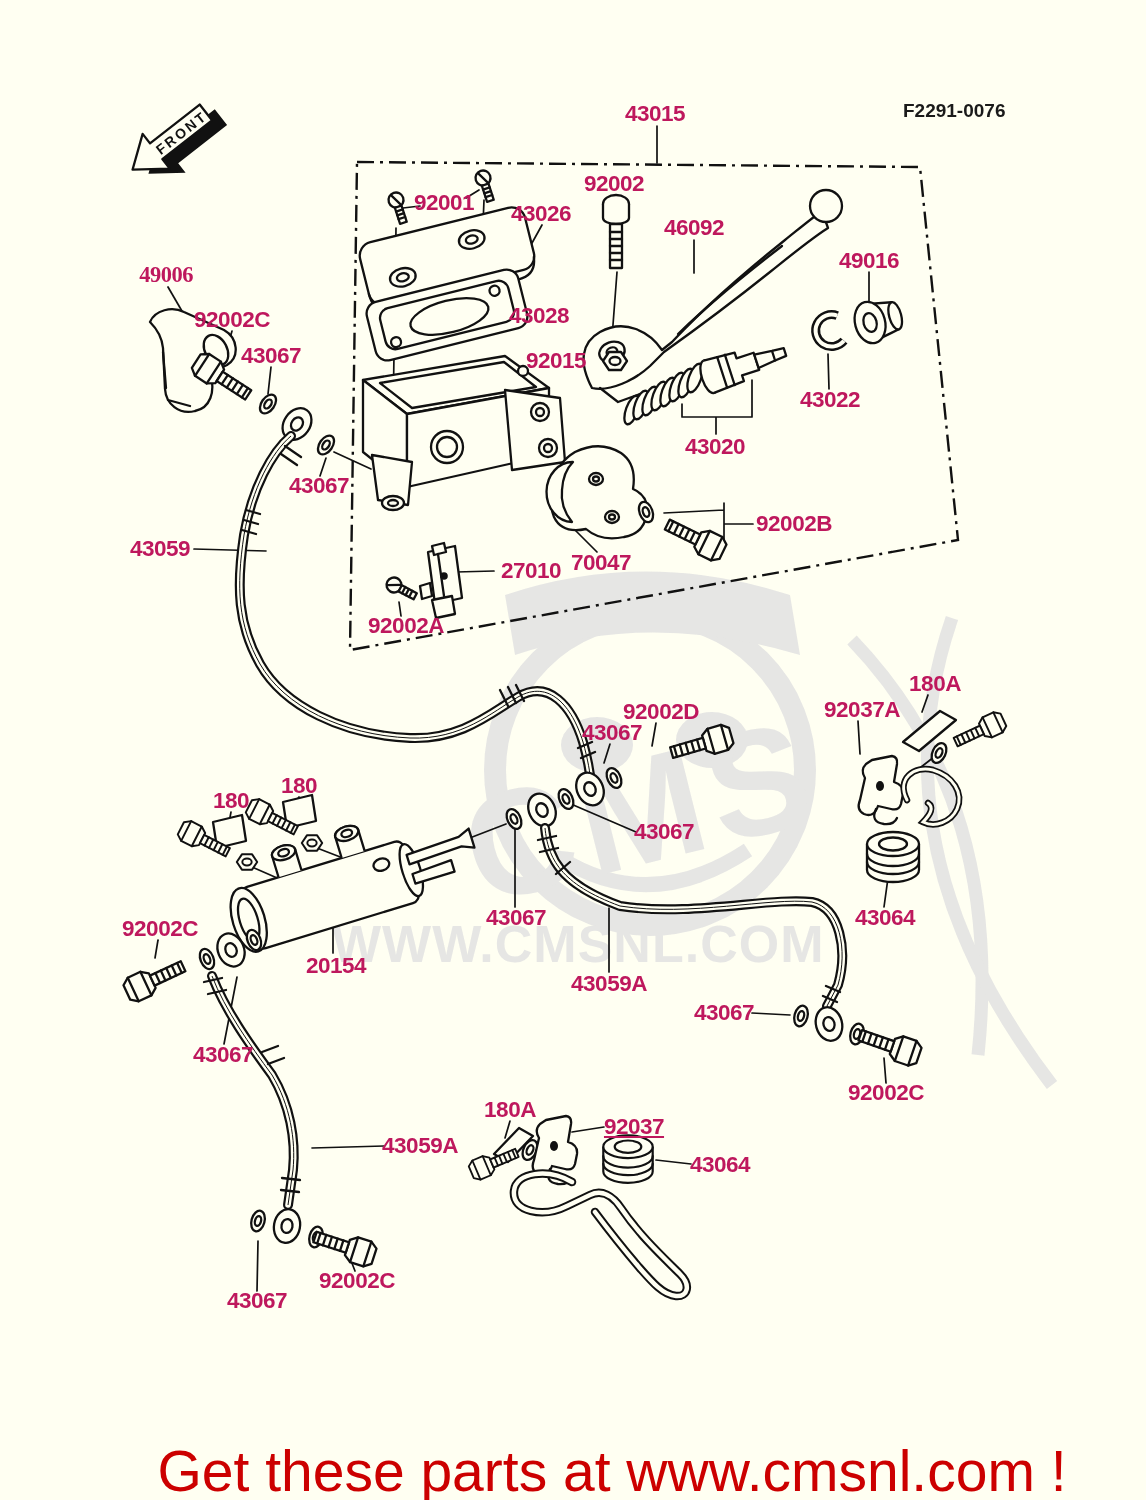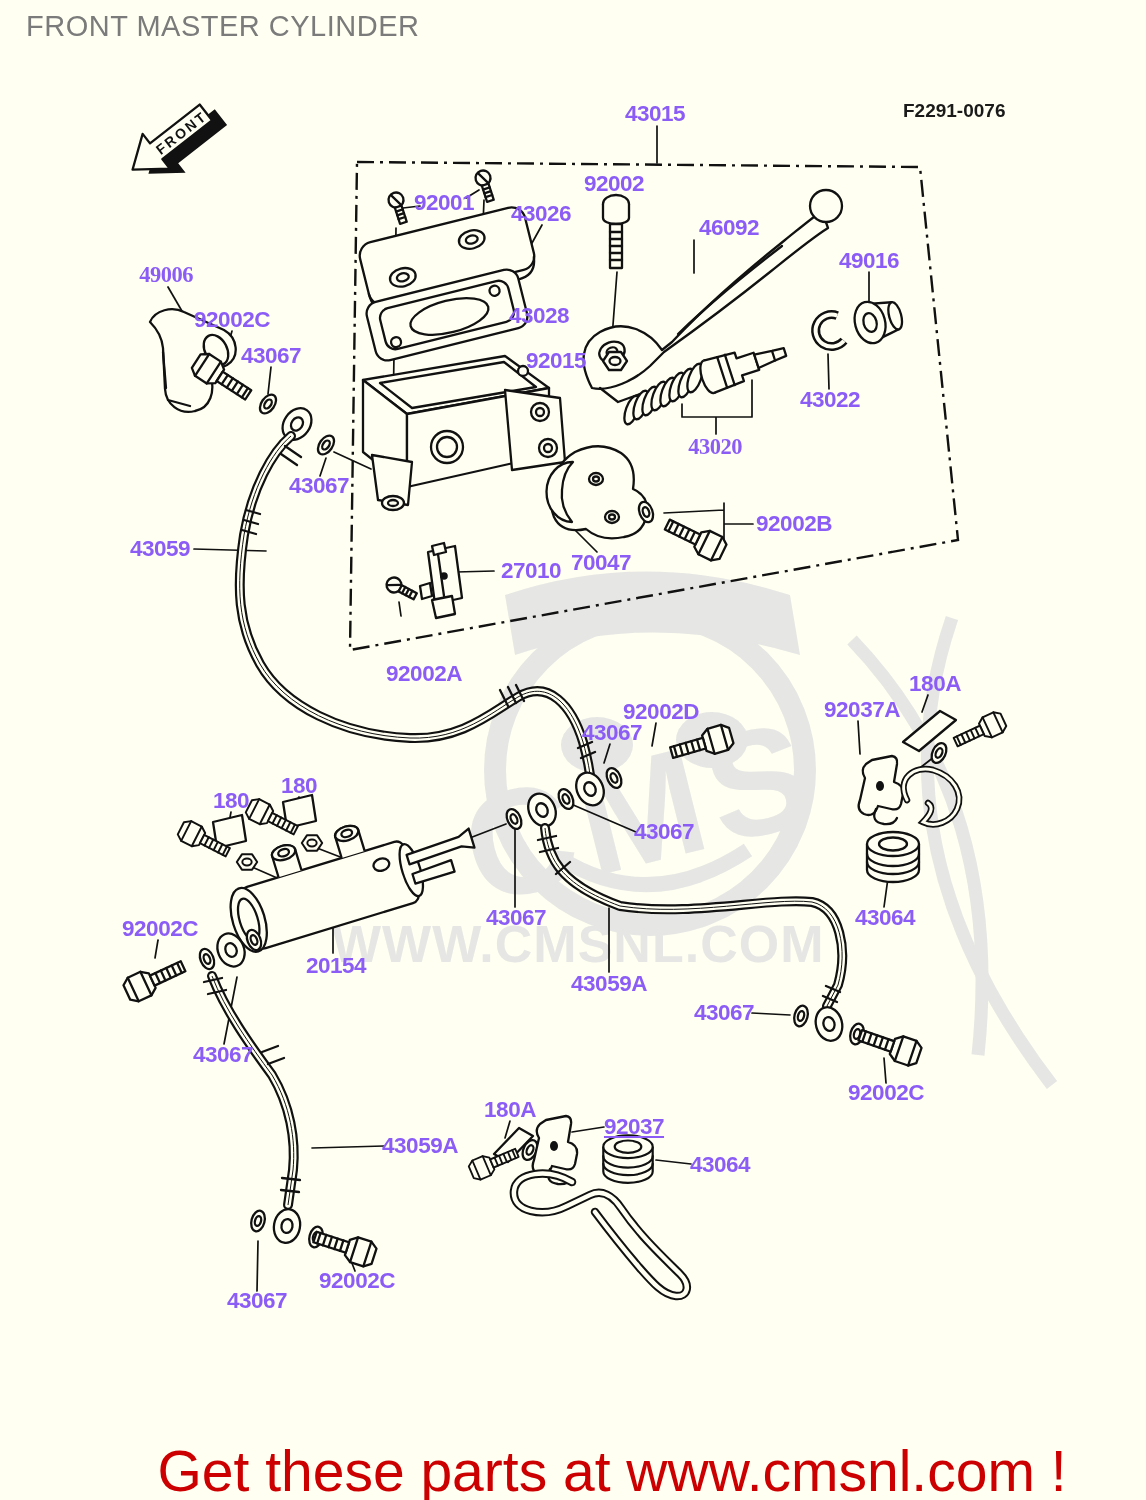--- a/index.html
+++ b/index.html
@@ -4,21 +4,21 @@
 <style>
   :root{
     --bg:#fffff2; --line:#111111; --title:#7b7b7b; --footer:#cc0000; --watermark:#e2e2e2;
   }
   html,body{margin:0;padding:0;background:var(--bg);}
   .stage{position:relative;width:1146px;height:1500px;background:var(--bg);overflow:hidden;
          font-family:"Liberation Sans",sans-serif;}
   .title{position:absolute;left:26px;top:10px;font-size:29px;color:var(--title);letter-spacing:.5px;}
   .diagram-code{position:absolute;left:903px;top:100px;font-size:19px;font-weight:bold;color:#1a1a1a;}
   .part-label{position:absolute;transform:translate(-50%,-50%);font-weight:bold;font-size:22.5px;
-              color:#8b5cf6;letter-spacing:-.5px;white-space:nowrap;}
+              color:#be185d;letter-spacing:-.5px;white-space:nowrap;}
   .footer{position:absolute;left:612px;top:1438px;transform:translateX(-50%);
           font-size:57px;color:var(--footer);white-space:nowrap;}
   svg{position:absolute;left:0;top:0;}
   .ln{stroke:var(--line);stroke-width:2.3;fill:none;stroke-linecap:round;stroke-linejoin:round;}
   .thin{stroke:var(--line);stroke-width:1.7;fill:none;stroke-linecap:round;}
   .fl{stroke:var(--line);stroke-width:2.3;fill:var(--bg);stroke-linejoin:round;}
   .fdark{fill:var(--line);stroke:none;}
   .dashbox{stroke:var(--line);stroke-width:2.4;fill:none;stroke-dasharray:17 6 3 6;}
   .hoseO{stroke:var(--line);stroke-width:10;fill:none;stroke-linecap:round;}
   .hoseI{stroke:var(--bg);stroke-width:5.6;fill:none;stroke-linecap:round;}
@@ -348,42 +348,41 @@
     <use href="#hexbolt" transform="translate(486,1166) rotate(-23) scale(0.8)"></use>
     <use href="#wsh" transform="translate(530,1150) rotate(25)"></use>
     <use href="#clmp" transform="translate(558,1148)"></use>
     <use href="#grom" transform="translate(628,1160) scale(0.95)"></use>
     <g>
       <use href="#wB" class="wireO"></use>
         <use href="#wB" class="wireI"></use>
     </g>
   </svg>
 
-  <div class="title">FRONT MASTER CYLINDER</div>
   <div class="diagram-code">F2291-0076</div>
   <div id="labels-layer">
       <div class="part-label" style="left: 655px; top: 114px;">43015</div>
       <div class="part-label" style="left: 444px; top: 203px;">92001</div>
       <div class="part-label" style="left: 541px; top: 214px;">43026</div>
       <div class="part-label" style="left: 614px; top: 184px;">92002</div>
-      <div class="part-label" style="left: 729px; top: 228px;">46092</div>
+      <div class="part-label" style="left: 694px; top: 228px;">46092</div>
       <div class="part-label" style="left: 869px; top: 261px;">49016</div>
       <div class="part-label" style="left: 166px; top: 275px; font-family: Liberation Serif, serif;">49006</div>
       <div class="part-label" style="left: 232px; top: 320px;">92002C</div>
       <div class="part-label" style="left: 271px; top: 356px;">43067</div>
       <div class="part-label" style="left: 539px; top: 292px; margin-top: 24px;">43028</div>
       <div class="part-label" style="left: 556px; top: 361px;">92015</div>
       <div class="part-label" style="left: 830px; top: 400px;">43022</div>
-      <div class="part-label" style="left: 715px; top: 447px; font-family: Liberation Serif, serif;">43020</div>
+      <div class="part-label" style="left: 715px; top: 447px;">43020</div>
       <div class="part-label" style="left: 319px; top: 486px;">43067</div>
       <div class="part-label" style="left: 794px; top: 524px;">92002B</div>
       <div class="part-label" style="left: 601px; top: 563px;">70047</div>
       <div class="part-label" style="left: 160px; top: 549px;">43059</div>
       <div class="part-label" style="left: 522px; top: 571px; margin-left: 9px;">27010</div>
-      <div class="part-label" style="left: 424px; top: 626px; margin-top: 48px;">92002A</div>
+      <div class="part-label" style="left: 406px; top: 626px;">92002A</div>
       <div class="part-label" style="left: 661px; top: 712px;">92002D</div>
       <div class="part-label" style="left: 612px; top: 733px;">43067</div>
       <div class="part-label" style="left: 935px; top: 684px;">180A</div>
       <div class="part-label" style="left: 862px; top: 710px;">92037A</div>
       <div class="part-label" style="left: 231px; top: 801px;">180</div>
       <div class="part-label" style="left: 299px; top: 786px;">180</div>
       <div class="part-label" style="left: 664px; top: 832px;">43067</div>
       <div class="part-label" style="left: 885px; top: 918px;">43064</div>
       <div class="part-label" style="left: 160px; top: 929px;">92002C</div>
       <div class="part-label" style="left: 336px; top: 966px;">20154</div>

